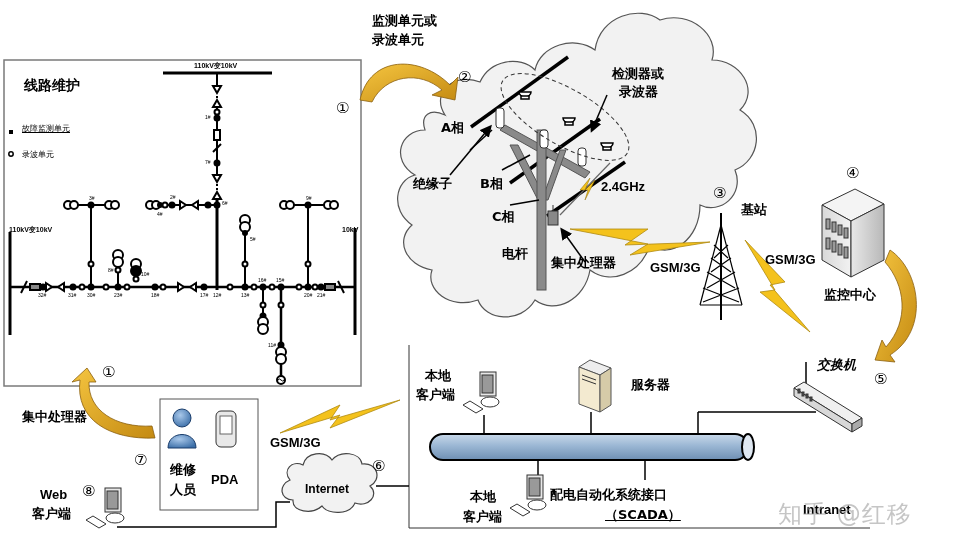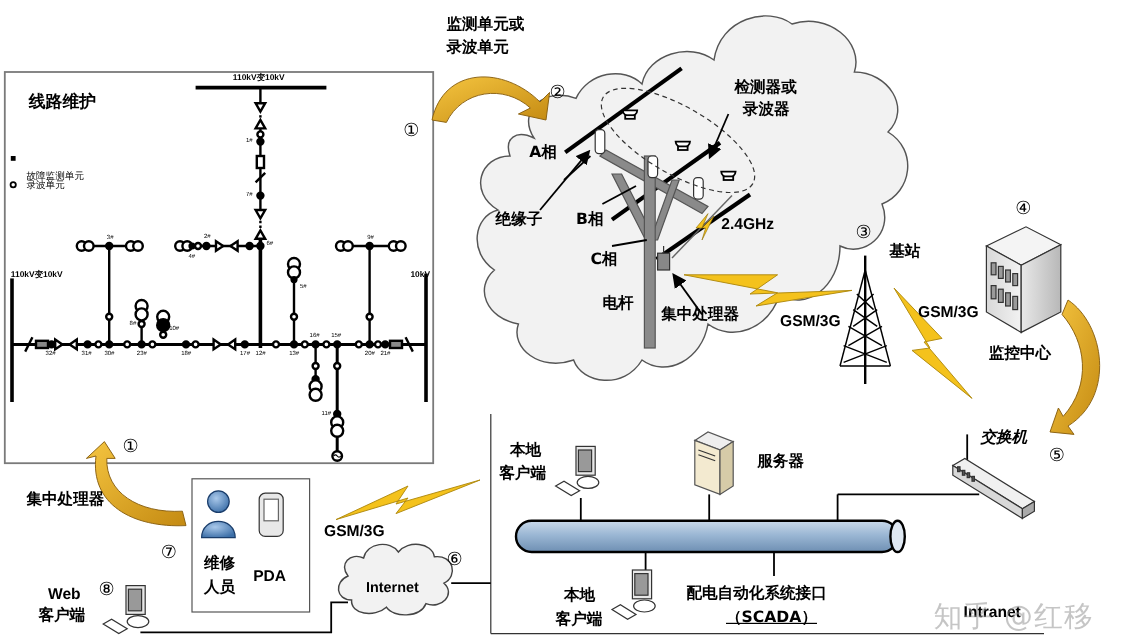--- a/index.html
+++ b/index.html
@@ -340,21 +340,21 @@
 
   <g stroke="#333" stroke-width="1">
     <rect x="105" y="488" width="16" height="24" fill="#e8e8e8"></rect>
     <rect x="107" y="491" width="11" height="18" fill="#999"></rect>
     <ellipse cx="115" cy="518" rx="9" ry="5" fill="#fff"></ellipse>
     <path d="M86,520 L93,516 L106,524 L99,528 z" fill="#fff"></path>
   </g>
 </svg>
 
 <div class="lbl cn14 bold" style="left:24px;top:77px;">线路维护</div>
-<div class="lbl cn12" style="left:22px;top:142px;font-size:8px;">故障监测单元</div>
+<div class="lbl cn12" style="left:22px;top:124px;font-size:8px;text-decoration:underline;">故障监测单元</div>
 <div class="lbl cn12" style="left:22px;top:150px;font-size:8px;">录波单元</div>
 <div class="lbl small" style="left:194px;top:62px;">110kV变10kV</div>
 <div class="lbl small" style="left:9px;top:226px;">110kV变10kV</div>
 <div class="lbl small" style="left:342px;top:226px;">10kV</div>
 <div class="lbl tiny" style="left:205px;top:115px;">1#</div>
 <div class="lbl tiny" style="left:205px;top:160px;">7#</div>
 <div class="lbl tiny" style="left:170px;top:195px;">2#</div>
 <div class="lbl tiny" style="left:89px;top:196px;">3#</div>
 <div class="lbl tiny" style="left:250px;top:237px;">5#</div>
 <div class="lbl tiny" style="left:222px;top:201px;">6#</div>
@@ -405,21 +405,21 @@
 
 <div class="lbl cn13 bold" style="left:741px;top:203px;">基站</div>
 <div class="lbl cn13 bold" style="left:824px;top:288px;">监控中心</div>
 
 <div class="lbl cn13 bold" style="left:817px;top:358px;font-style:italic;">交换机</div>
 <div class="lbl cn13 bold" style="left:631px;top:378px;">服务器</div>
 <div class="lbl cn13 bold" style="left:425px;top:369px;">本地</div>
 <div class="lbl cn13 bold" style="left:416px;top:388px;">客户端</div>
 <div class="lbl cn13 bold" style="left:470px;top:490px;">本地</div>
 <div class="lbl cn13 bold" style="left:463px;top:510px;">客户端</div>
-<div class="lbl cn13 bold" style="left:572px;top:488px;">配电自动化系统接口</div>
+<div class="lbl cn13 bold" style="left:550px;top:488px;">配电自动化系统接口</div>
 <div class="lbl cn13 bold" style="left:605px;top:508px;text-decoration:underline;">（SCADA）</div>
 <div class="lbl en13" style="left:803px;top:503px;">Intranet</div>
 
 <div class="lbl cn13 bold" style="left:22px;top:410px;">集中处理器</div>
 <div class="lbl cn13 bold" style="left:170px;top:463px;">维修</div>
 <div class="lbl cn13 bold" style="left:170px;top:483px;">人员</div>
 <div class="lbl en13" style="left:211px;top:473px;">PDA</div>
 
 <div class="lbl en13" style="left:305px;top:483px;font-size:12px;">Internet</div>
 <div class="lbl en13" style="left:40px;top:488px;">Web</div>

